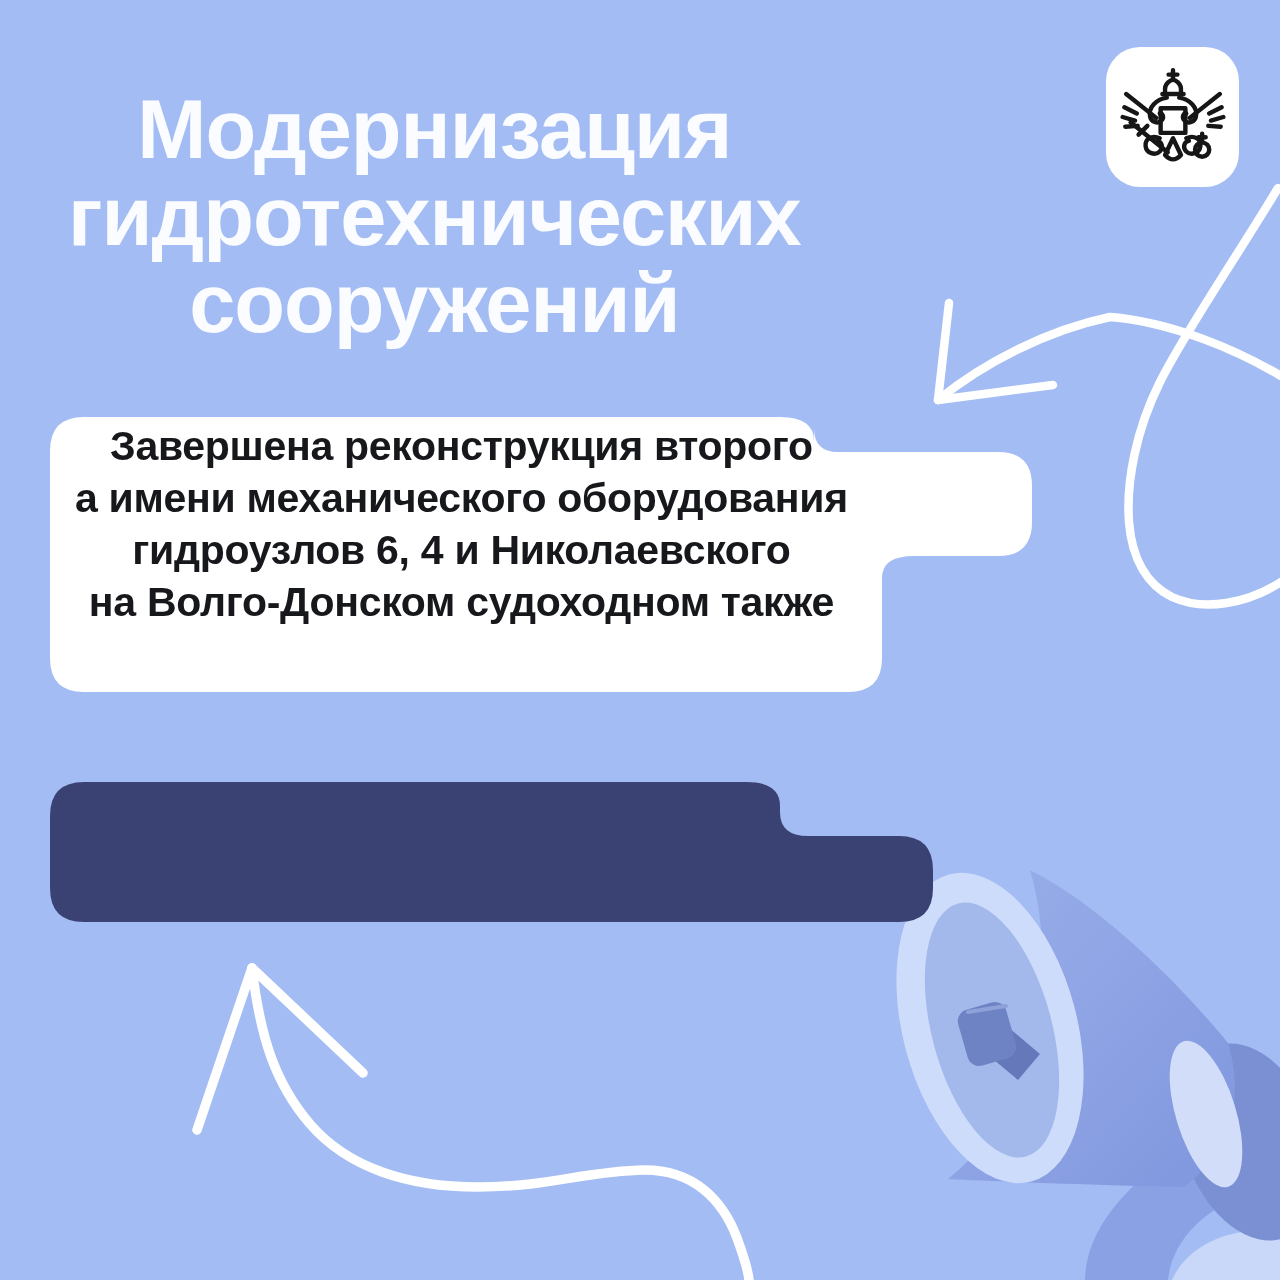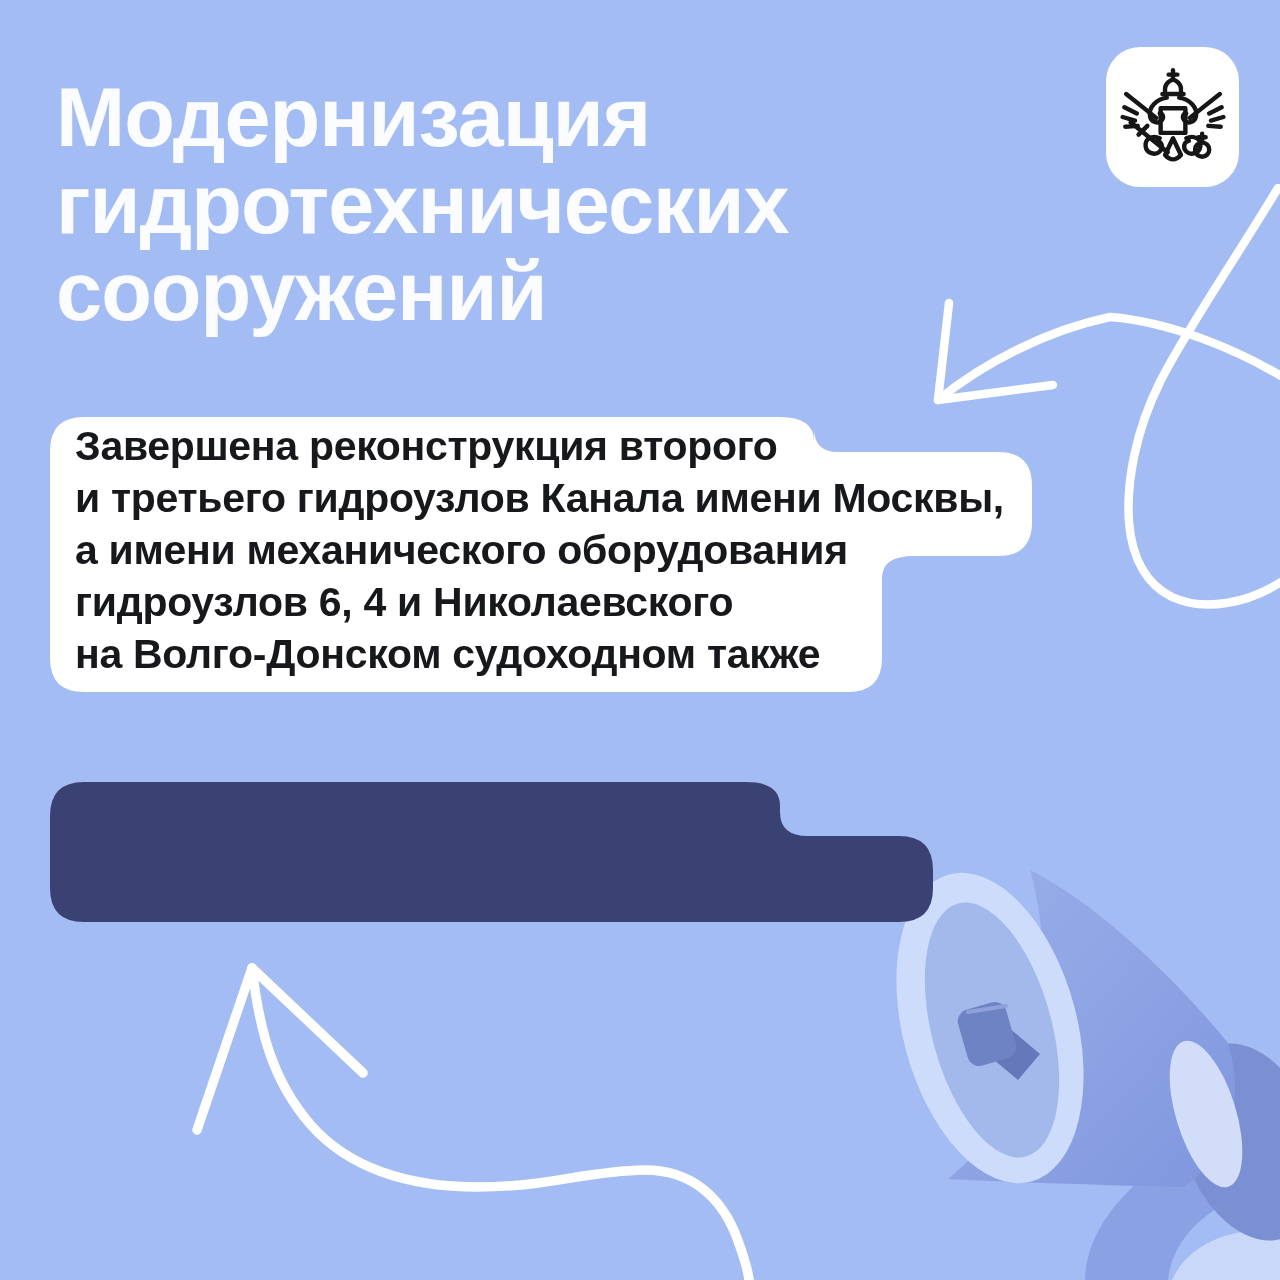--- a/index.html
+++ b/index.html
@@ -7,33 +7,33 @@
     position:relative;
     width:1280px;height:1280px;
     background:#a3bcf4;
     overflow:hidden;
     font-family:"Liberation Sans","DejaVu Sans",sans-serif;
   }
   svg.layer{position:absolute;left:0;top:0;width:1280px;height:1280px;}
   .title{
     position:absolute;left:52px;top:70px;
     font-size:83px;line-height:87px;font-weight:700;
-    letter-spacing:-1px;color:#fafcff;margin:4px;
+    letter-spacing:-1px;color:#fafcff;margin:16px;text-align:center;
   }
   .title span{display:block;}
   .logo-badge{
     position:absolute;left:1106px;top:47px;width:133px;height:140px;
     background:#ffffff;border-radius:34px;
     display:flex;align-items:center;justify-content:center;
   }
   .card-text{
     position:absolute;left:75px;
     font-weight:600;color:#17181b;
   }
-  .card-text span{display:block;}
+  .card-text span{display:block;text-align:center;}
   .card-light-text{
     top:420px;font-size:41px;line-height:52px;letter-spacing:-0.3px;
   }
   .card-dark-text{
     top:795px;font-size:38px;line-height:51px;letter-spacing:-0.3px;color:#ffffff;
   }
 </style>
 </head>
 <body>
 
@@ -105,21 +105,20 @@
       <path d="M75,80 C84,76 92,81 91,89 C90,97 80,100 75,95 C71,91 72,84 78,83"></path>
       <path d="M12,62 L54,96 M21,76 L31,66"></path>
       <circle cx="93" cy="93" r="8"></circle>
       <path d="M93,75 V83 M89,79 H97"></path>
       <path d="M60,80 L51,99 Q60,109 69,99 Z"></path>
     </svg>
   </div>
 
   <div class="card-text card-light-text">
     <span>Завершена реконструкция второго</span>
-    <span>и третьего гидроузлов Канала имени Москвы,</span>
     <span>а имени механического оборудования</span>
     <span>гидроузлов 6, 4 и Николаевского</span>
     <span>на Волго-Донском судоходном также</span>
   </div>
 
   <div class="card-text card-dark-text">
   </div>
 
 </div>
 

